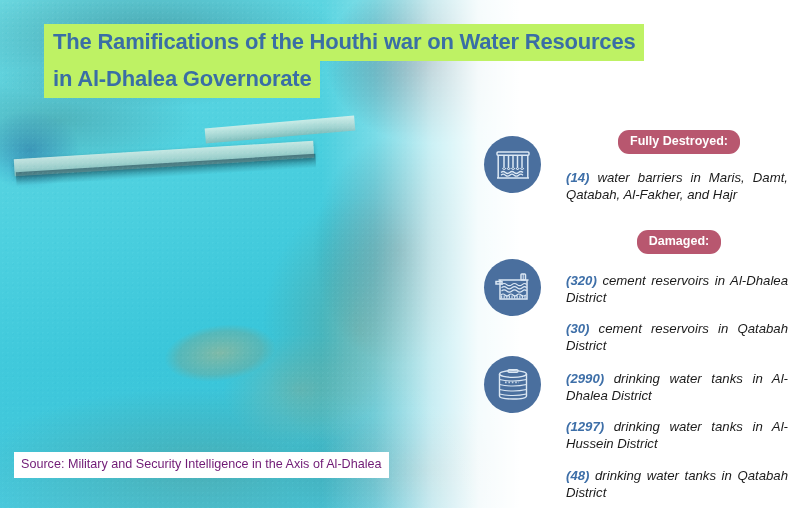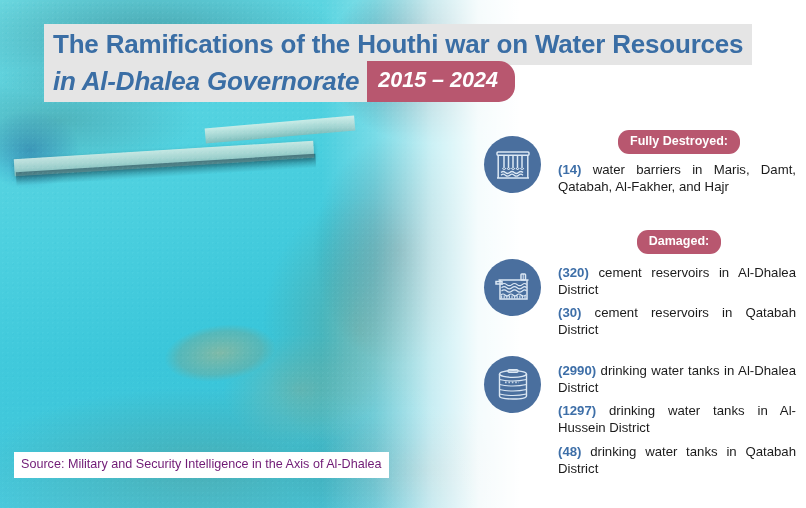--- a/index.html
+++ b/index.html
@@ -100,33 +100,33 @@
       rgba(255,255,255,.05) 88%,
       rgba(255,255,255,.10) 100%);
   }
 
   
   .title-wrap{
     position:absolute;left:44px;top:24px;
   }
   .title-line{
     display:inline-block;
-    background:#e5e5e5;
+    background:#bef264;
     color:#3a6ea5;
     font-weight:bold;
-    font-size:26px;
+    font-size:22px;
     letter-spacing:-.2px;
     line-height:1;
     padding:7px 9px 8px 9px;
     white-space:nowrap;
     box-shadow:0 0 0 0 rgba(0,0,0,0);
   }
   .title-row2{
     position:absolute;left:44px;top:61px;
-    display:flex;align-items:stretch;font-style:italic;
+    display:flex;align-items:stretch;
   }
   .year-pill{
     display:inline-flex;align-items:center;
     background:#b8576f;
     color:#ffffff;
     font-weight:bold;
     font-size:21.5px;
     line-height:1;
     padding:7px 17px 8px 11px;
     border-radius:0 16px 16px 0;
@@ -169,21 +169,21 @@
     color:#1b1b1b;
     font-size:13.2px;
     line-height:1.30;
     text-align:justify;
     text-justify:inter-word;
   }
   .body-text .num{
     color:#3e6fa8;
     font-weight:bold;
   }
-  .body-text p{margin:6px;}
+  .body-text p{margin:14px;font-style:italic;}
   .body-text p + p{margin-top:0px;}
 
   
   .source{
     position:absolute;left:14px;top:452px;
     background:#ffffff;
     color:#701a75;
     font-size:12.6px;
     line-height:1;
     padding:6px 7px 7px 7px;
@@ -204,21 +204,20 @@
     <div class="grain"></div>
     <div class="photo-fade"></div>
     <div class="photo-fade-v"></div>
   </div>
 
   <div class="title-wrap">
     <div class="title-line">The Ramifications of the Houthi war on Water Resources</div>
   </div>
   <div class="title-row2">
     <div class="title-line">in Al-Dhalea Governorate</div>
-    <div class="year-pill">2015 – 2024</div>
   </div>
 
   <div class="panel">
 
     <div class="block" style="top:0;">
       <div class="icon-circle" style="top:136px;">
         <svg width="36" height="34" viewBox="0 0 36 34" fill="none" stroke="#dce8f4" stroke-width="1.5">
           <rect x="2" y="4" width="32" height="3.2" rx="1"></rect>
           <line x1="3.2" y1="7" x2="3.2" y2="30"></line>
           <line x1="32.8" y1="7" x2="32.8" y2="30"></line>

